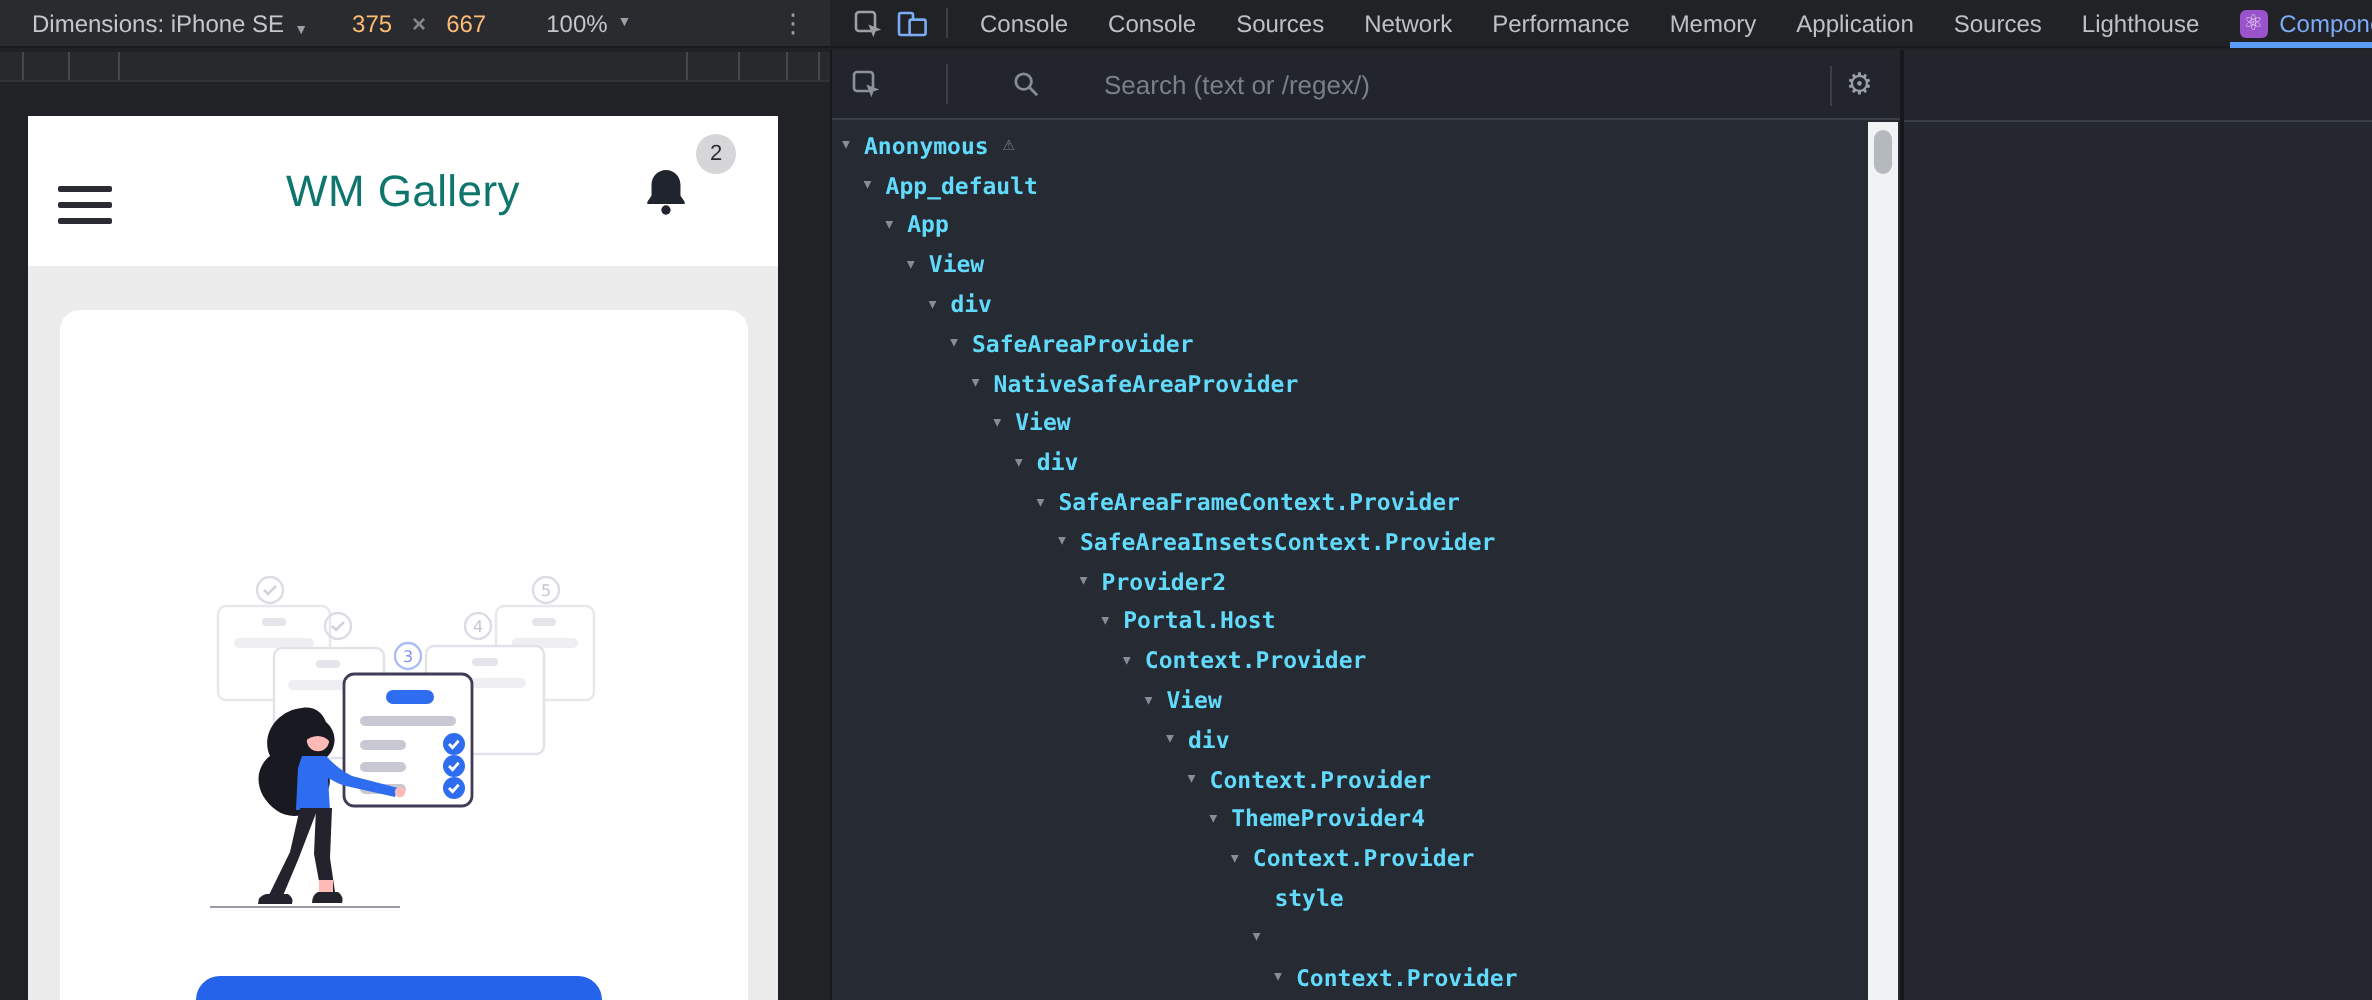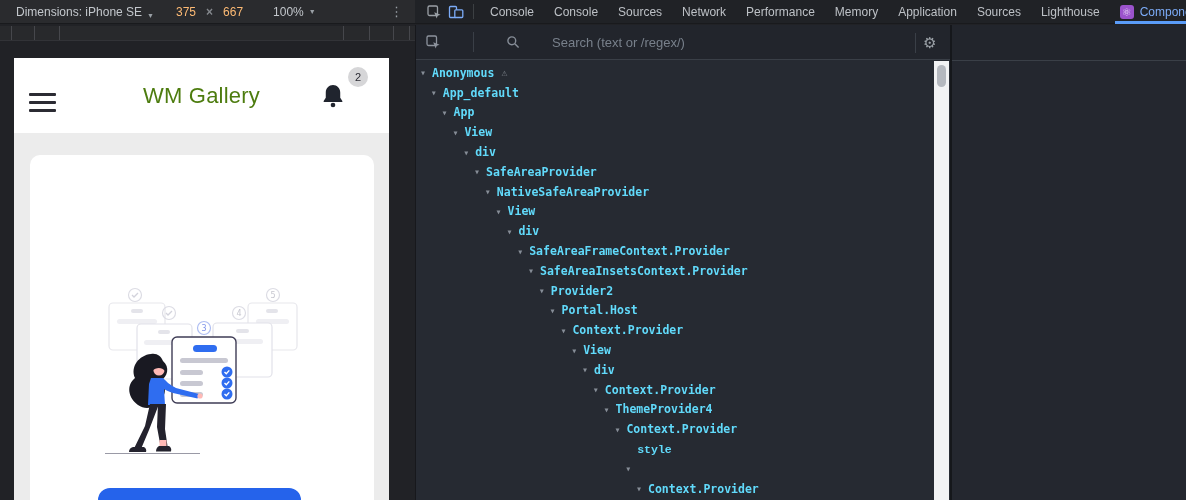--- a/index.html
+++ b/index.html
@@ -30,21 +30,21 @@
   
   .left-pane{position:absolute;left:0;top:25px;width:415px;height:475px;background:#212226;}
   .ruler{position:absolute;left:0;top:1px;width:415px;height:14px;background:#28292c;
          border-bottom:1px solid #323337;}
   .tick{position:absolute;top:0;width:1px;height:14px;background:#46474c;}
   .screen{position:absolute;left:14px;top:33px;width:375px;height:442px;background:#fff;overflow:hidden;}
   .app-header{position:absolute;left:0;top:0;width:375px;height:75px;background:#fff;}
   .hamburger{position:absolute;left:15px;top:35px;width:27px;height:19px;cursor:pointer;}
   .hbar{position:absolute;left:0;width:27px;height:2.5px;background:#2b2b33;border-radius:1px;}
   .app-title{position:absolute;left:0;top:25px;width:375px;text-align:center;font-size:22px;
-             color:#4d7c0f;font-weight:500;letter-spacing:.2px;}
+             color:#0f766e;font-weight:500;letter-spacing:.2px;}
   .bell{position:absolute;left:305px;top:23px;width:28px;height:30px;cursor:pointer;}
   .badge{position:absolute;left:334px;top:9px;width:20px;height:20px;border-radius:50%;
          background:#d6d6d8;color:#2b2b33;font-size:11px;font-weight:500;display:flex;
          align-items:center;justify-content:center;}
   .app-body{position:absolute;left:0;top:75px;width:375px;height:367px;background:#ececec;}
   .card{position:absolute;left:16px;top:22px;width:344px;height:410px;background:#fff;border-radius:10px;}
   .illus{position:absolute;left:70px;top:128px;width:200px;height:175px;}
   .primary-button{position:absolute;left:68px;top:333px;width:203px;height:44px;border-radius:12px;
                   background:var(--accent,#2563eb);cursor:pointer;}
   
@@ -329,21 +329,21 @@
           <span class="tlabel">Context.Provider</span>
         </div>
         <div class="trow" style="padding-left: 187.6px;">
           <span class="arrow">▾</span>
           <span class="tlabel">ThemeProvider4</span>
         </div>
         <div class="trow" style="padding-left: 198.4px;">
           <span class="arrow">▾</span>
           <span class="tlabel">Context.Provider</span>
         </div>
-        <div class="trow" style="padding-left: 209.2px; font-family: Liberation Mono, monospace;">
+        <div class="trow" style="padding-left: 209.2px;">
           <span class="arrow" style="visibility: hidden;">▾</span>
           <span class="tlabel">style</span>
         </div>
         <div class="trow" style="padding-left: 209.2px;">
           <span class="arrow">▾</span>
         </div>
         <div class="trow" style="padding-left: 220px;">
           <span class="arrow">▾</span>
           <span class="tlabel">Context.Provider</span>
         </div>

